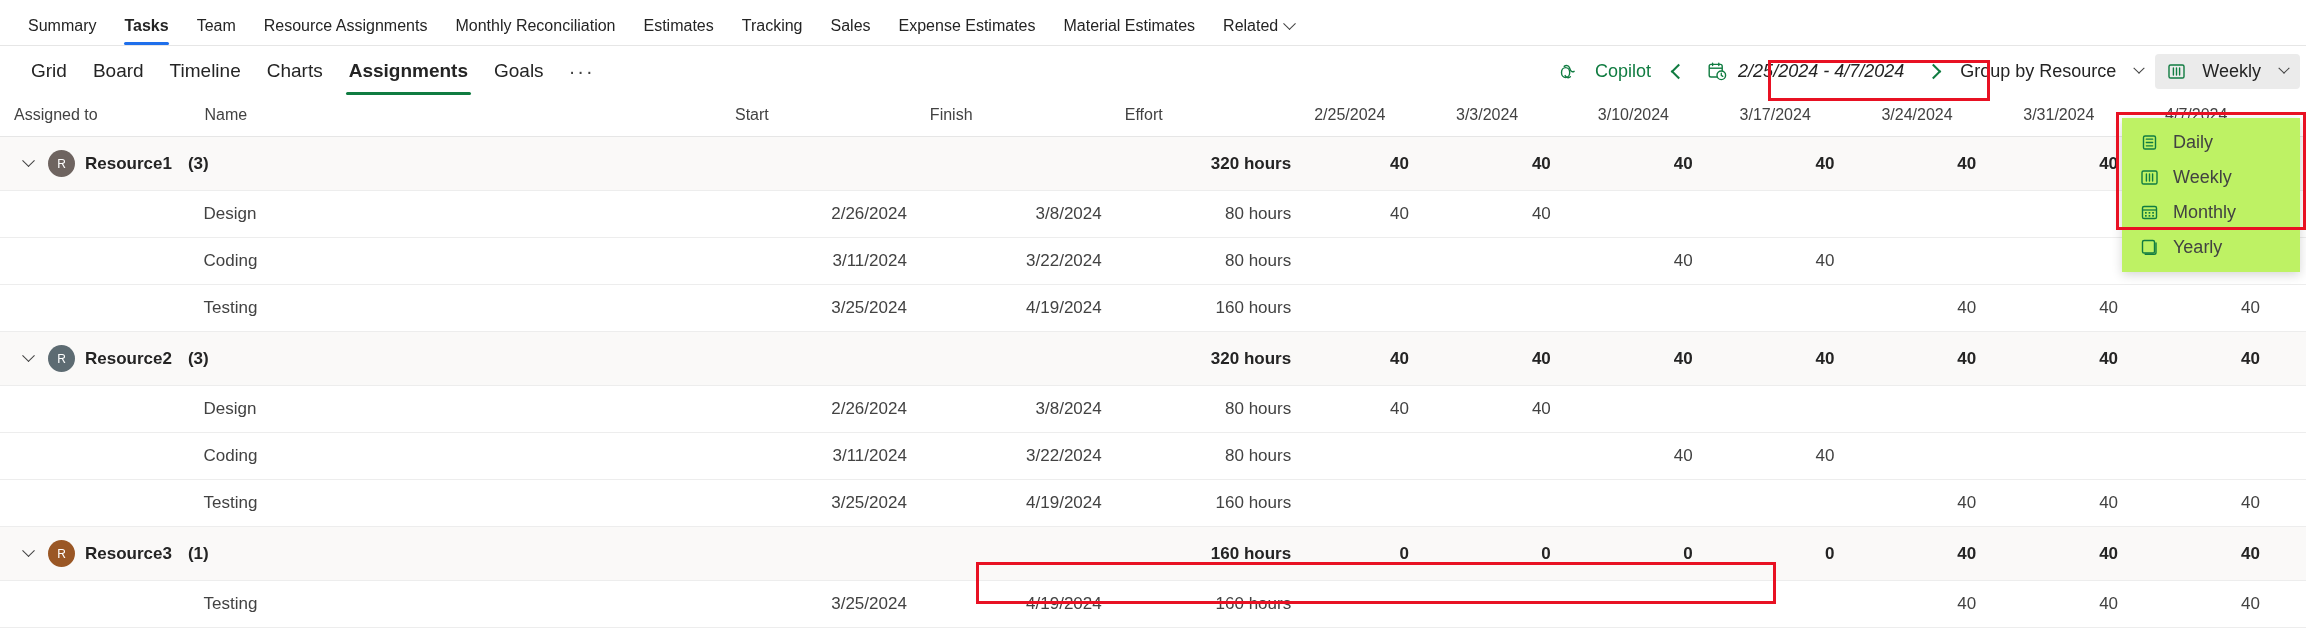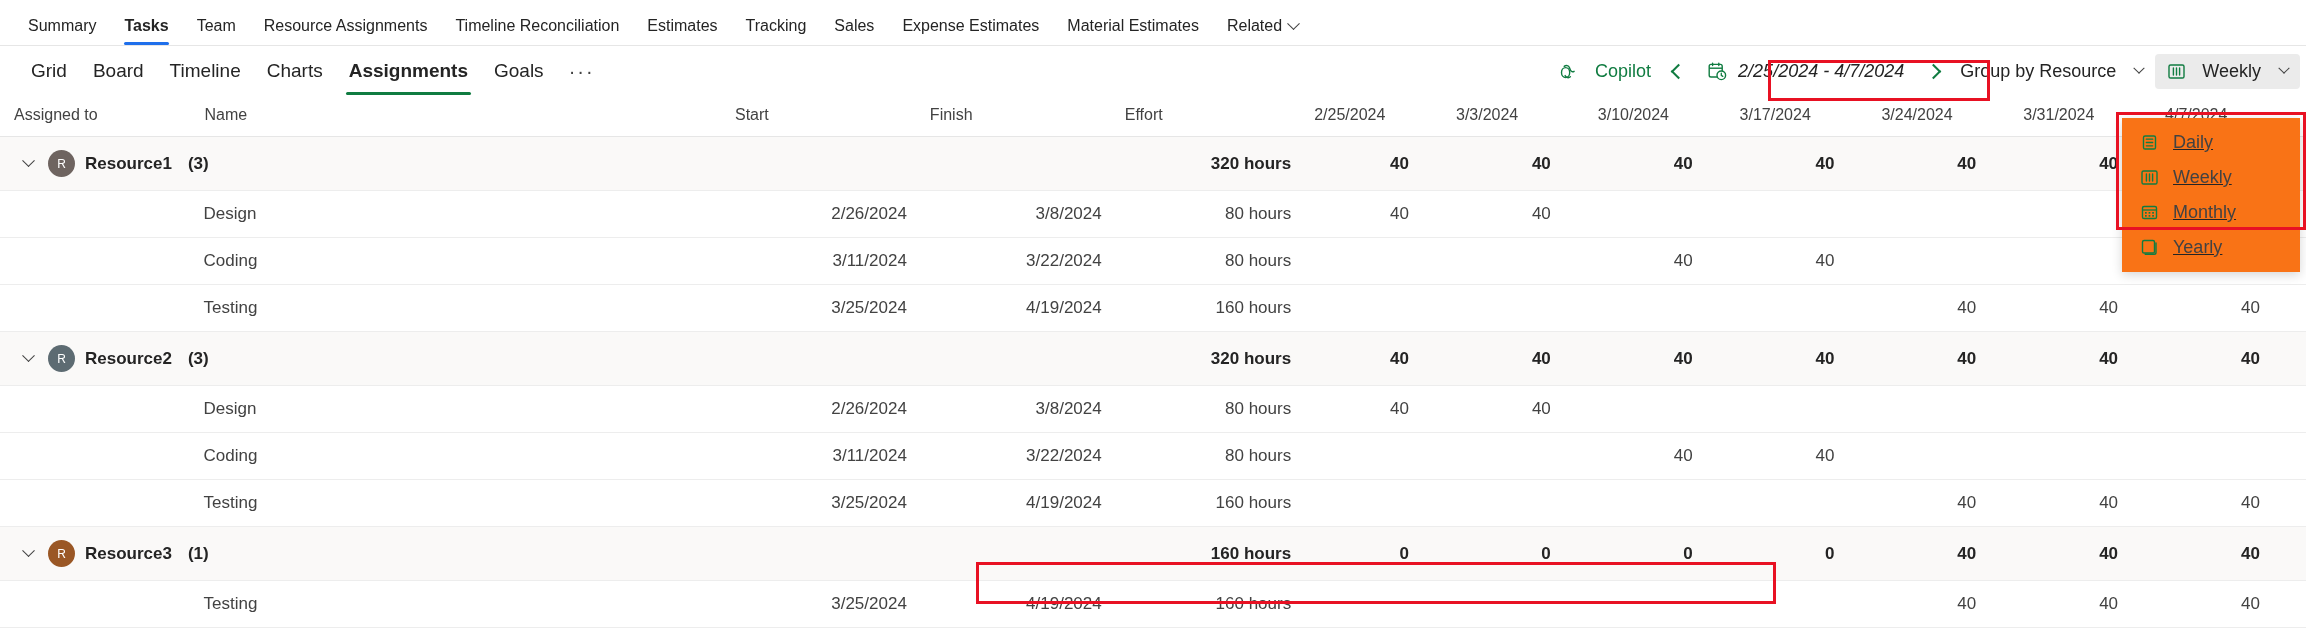--- a/index.html
+++ b/index.html
@@ -136,25 +136,24 @@
   .redbox {
     position: absolute;
     border: 3px solid #e81123;
     pointer-events: none;
     z-index: 40;
   }
 
   
   .menu {
     position: absolute;
-    background: #f97316;
+    background: #bef264;
     box-shadow: 0 3px 10px rgba(0,0,0,0.16);
     padding: 7px 0;
     z-index: 30;
-    text-decoration: underline;
   }
   .menu-item {
     display: flex; align-items: center; gap: 14px;
     font-size: 18px;
     color: #424242;
     padding: 7px 22px 7px 18px;
     cursor: pointer;
     white-space: nowrap;
   }
 
@@ -236,21 +235,21 @@
     <div class="topnav-item active">
       <span>Tasks</span>
     </div>
     <div class="topnav-item">
       <span>Team</span>
     </div>
     <div class="topnav-item">
       <span>Resource Assignments</span>
     </div>
     <div class="topnav-item">
-      <span>Timeline Reconciliation</span>
+      <span>Monthly Reconciliation</span>
     </div>
     <div class="topnav-item">
       <span>Estimates</span>
     </div>
     <div class="topnav-item">
       <span>Tracking</span>
     </div>
     <div class="topnav-item">
       <span>Sales</span>
     </div>

